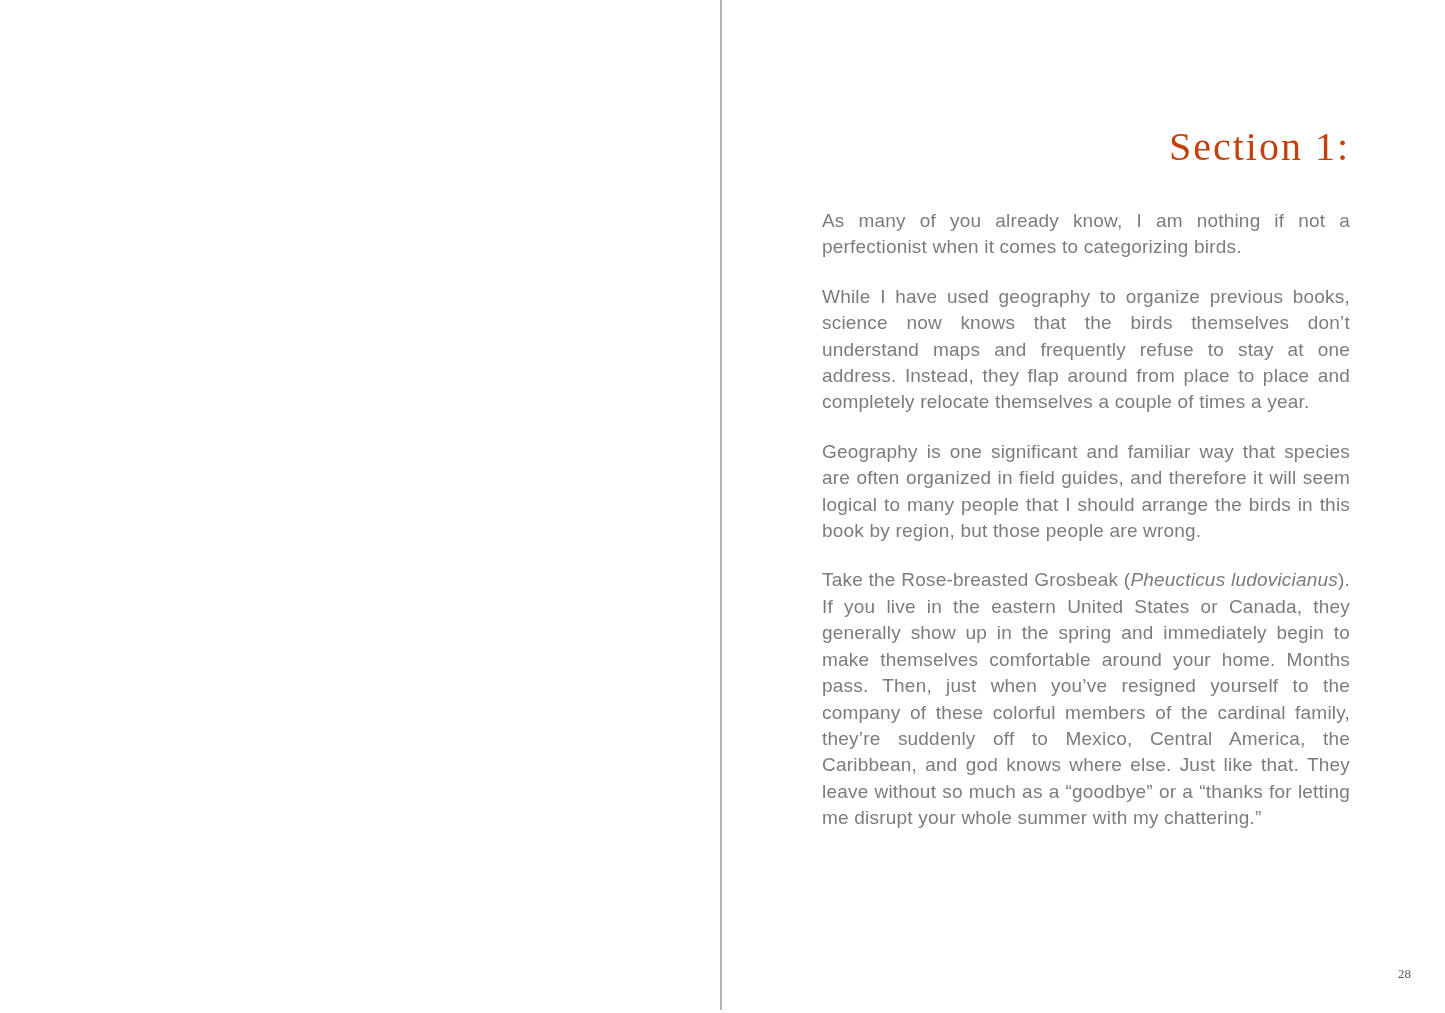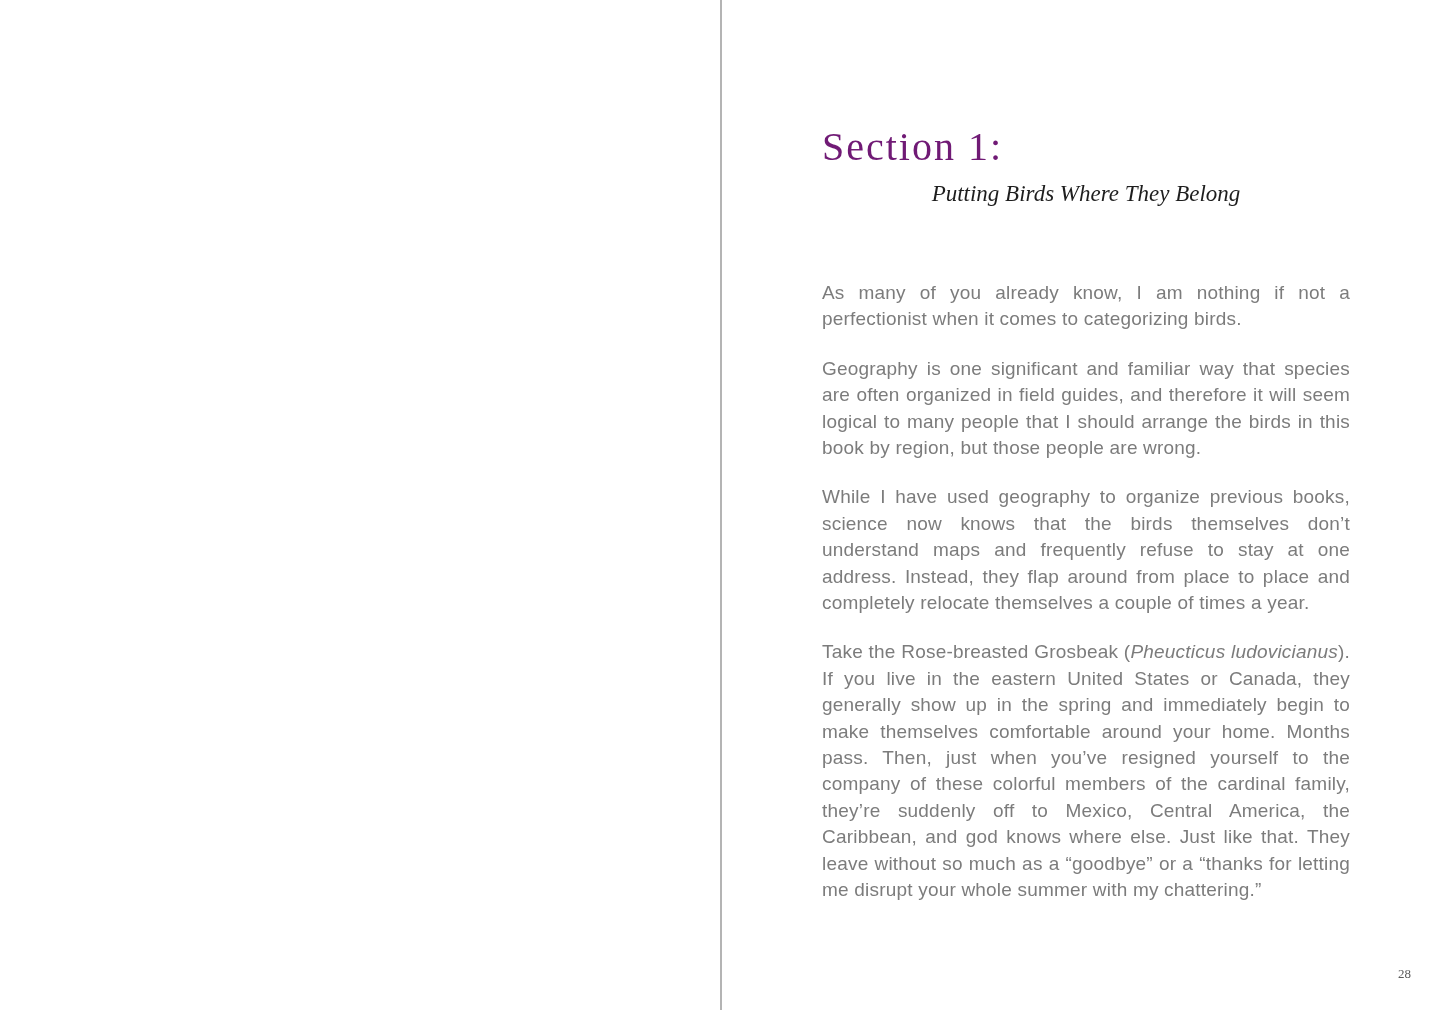--- a/index.html
+++ b/index.html
@@ -28,36 +28,36 @@
     position: absolute;
     left: 822px; top: 0;
     width: 528px; height: 1013px;
   }
   .section-heading {
     font-family: "Liberation Serif", serif;
     font-weight: 400;
     font-size: 40px;
     line-height: 1.05;
     letter-spacing: 2px;
-    color: #701a75;
-    text-align: left;
+    color: #c2410c;
+    text-align: right;
     margin: 126px 0 0 0;
   }
   .section-subtitle {
     font-family: "Liberation Serif", serif;
     font-style: italic;
     font-weight: 400;
     font-size: 23px;
     line-height: 1.3;
     color: #1e1e1e;
     text-align: center;
     margin: 11px 0 0 0;
   }
   .body-copy {
-    margin-top: 71px;
+    margin-top: 40px;
   }
   .body-copy p {
     font-family: "Liberation Sans", sans-serif;
     font-weight: 300;
     font-size: 19px;
     line-height: 26.4px;
     letter-spacing: 0.2px;
     color: #7c7c7c;
     text-align: justify;
     margin: 0 0 23px 0;
@@ -75,22 +75,21 @@
 </style>
 </head>
 <body>
 
 <div class="page-left"></div>
 
 <div class="page-divider"></div>
 
 <div class="page-right">
   <h1 class="section-heading">Section 1:</h1>
-  <div class="section-subtitle">Putting Birds Where They Belong</div>
   <div class="body-copy">
       <p><span>As many of you already know, I am nothing if not a perfectionist when it comes to categorizing birds.</span></p>
+      <p><span>While I have used geography to organize previous books, science now knows that the birds themselves don’t understand maps and frequently refuse to stay at one address. Instead, they flap around from place to place and completely relocate themselves a couple of times a year.</span></p>
       <p><span>Geography is one significant and familiar way that species are often organized in field guides, and therefore it will seem logical to many people that I should arrange the birds in this book by region, but those people are wrong.</span></p>
-      <p><span>While I have used geography to organize previous books, science now knows that the birds themselves don’t understand maps and frequently refuse to stay at one address. Instead, they flap around from place to place and completely relocate themselves a couple of times a year.</span></p>
       <p><span>Take the Rose-breasted Grosbeak (</span><em>Pheucticus ludovicianus</em><span>). If you live in the eastern United States or Canada, they generally show up in the spring and immediately begin to make themselves comfortable around your home. Months pass. Then, just when you’ve resigned yourself to the company of these colorful members of the cardinal family, they’re suddenly off to Mexico, Central America, the Caribbean, and god knows where else. Just like that. They leave without so much as a “goodbye” or a “thanks for letting me disrupt your whole summer with my chattering.”</span></p>
     </div>
 </div>
 
 <div class="page-number">28</div>
 
 </body></html>

